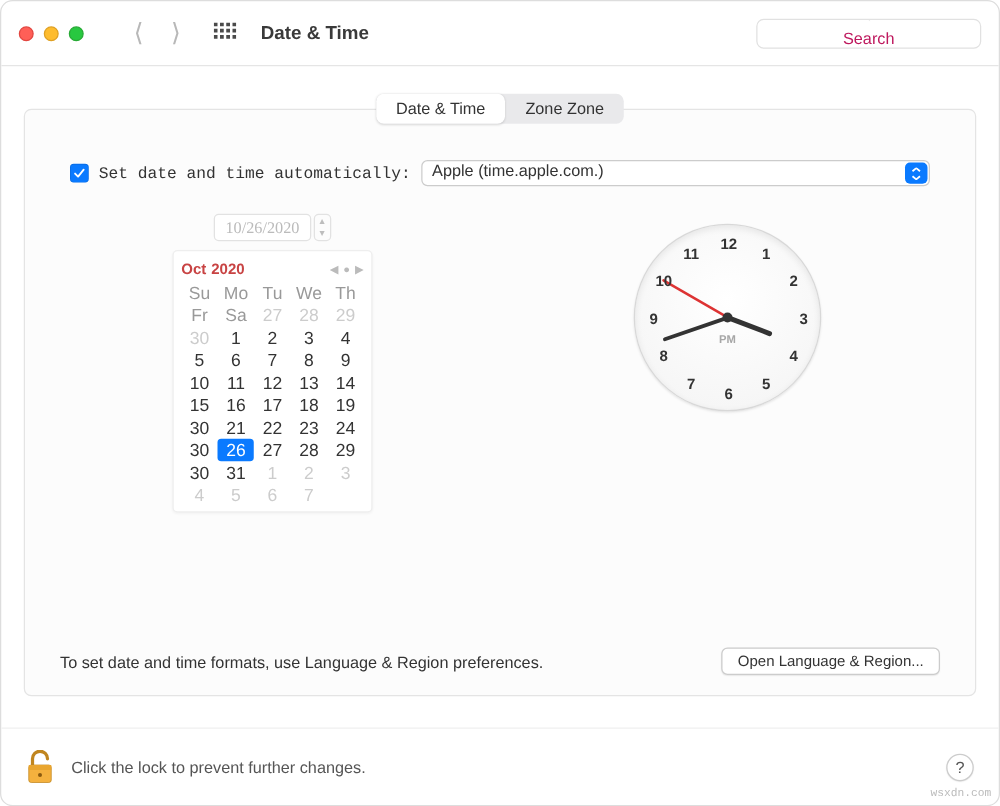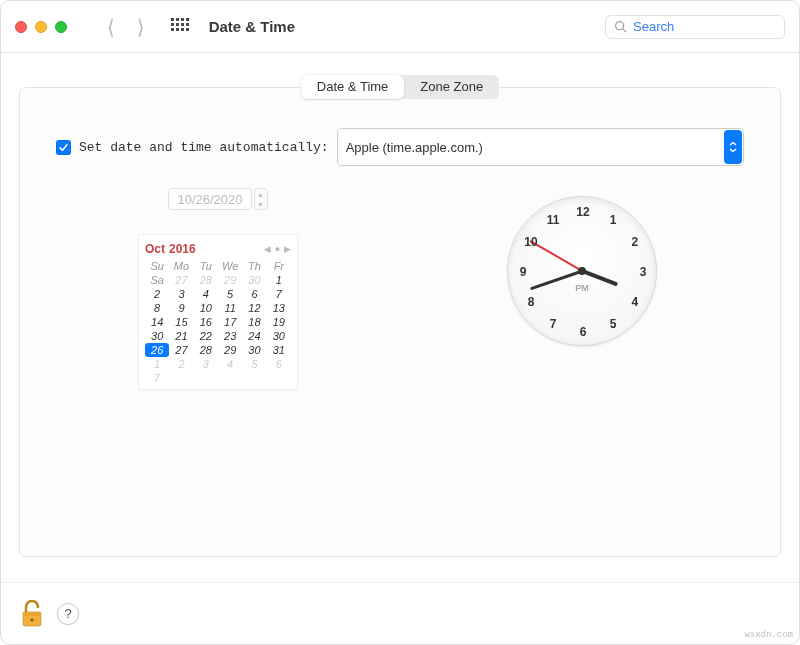--- a/index.html
+++ b/index.html
@@ -28,22 +28,23 @@
 .tl.green { background: #28c840; border: 0.5px solid #27aa35; }
 .nav-arrows { display: flex; gap: 22px; margin-left: 20px; }
 .nav-arrow { color: #b8b8b8; font-size: 20px; user-select: none; }
 .apps-icon { width: 18px; height: 18px; color: #4a4a4a; margin-left: 12px;}
 .title { font-size: 15px; font-weight: 600; color: #3a3a3a; margin-left: 6px; }
 .spacer { flex: 1; }
 .search {
   display: flex; align-items: center; gap: 6px;
   width: 180px; height: 24px;
   border: 1px solid #e1e1e1; border-radius: 6px;
-  padding: 0 8px; color: #3b82f6; font-size: 13px;
+  padding: 0 8px; color: #be185d; font-size: 13px;
   background: #fff;
+  flex-direction: column;
 }
 .content { position: absolute; top: 52px; bottom: 0; left: 0; right: 0; padding: 22px 18px 0 18px; }
 .tabs {
   display: flex; justify-content: center;
   margin-bottom: 0;
 }
 .segmented {
   display: flex; background: #e9e9eb; border-radius: 6px;
   height: 24px; position: relative; z-index: 2;
 }
@@ -62,55 +63,55 @@
 }
 .row-auto { display: flex; align-items: center; gap: 8px; padding: 0 8px 22px 8px; }
 .checkbox {
   width: 15px; height: 15px; border-radius: 3px; background: #0a7aff;
   display: inline-flex; align-items: center; justify-content: center;
   box-shadow: inset 0 0 0 0.5px rgba(0,0,0,0.15);
 }
 .checkbox svg { width: 11px; height: 11px; }
 .auto-label { font-size: 13px; font-family: Liberation Mono, monospace; }
 .combo {
-  flex: 1; height: 38px; border: 1px solid #ccc; border-radius: 5px;
-  background: #fff; display: flex; align-items: center; padding-left: 8px;
+  flex: 1; height: 21px; border: 1px solid #ccc; border-radius: 5px;
+  background: #fff; display: flex; align-items: flex-start; padding-left: 8px;
   position: relative; font-size: 13px;
 }
 .combo .combo-btn {
   position: absolute; right: 1px; top: 1px; bottom: 1px; width: 18px;
   background: #0a7aff; border-radius: 4px; display:flex; align-items:center; justify-content:center;
 }
 .two-col { display: flex; gap: 40px; padding: 0 8px; }
 .col { flex: 1; display: flex; flex-direction: column; align-items: center; }
 .stepper-box {
   display: flex; align-items: center; gap: 2px; color: #bbb;
 }
 .stepper-input {
   height: 22px; border: 1px solid #e2e2e2; border-radius: 4px;
   padding: 0 8px; background: #fff; color: #bbb; font-size: 13px;
-  display:flex; align-items:center;
+  display:flex; align-items:center;font-family:Liberation Serif, serif;
 }
 .stepper-arrows {
   width: 14px; height: 22px; border: 1px solid #e2e2e2; border-radius: 4px;
   display: flex; flex-direction: column;
 }
 .stepper-arrows div { flex:1; display:flex; align-items:center; justify-content:center; font-size:7px; color:#bdbdbd; }
 .calendar {
-  margin-top: 24px;
+  margin-top: 7px;
   width: 160px; background:#fff; border:1px solid #eee; border-radius:4px;
   padding: 6px 6px 4px 6px; box-shadow: 0 1px 2px rgba(0,0,0,0.04);
 }
 .cal-head { display:flex; align-items:center; justify-content:space-between; margin-bottom:2px; height:16px;}
 .cal-month {
   color:#c84343; font-weight:600; font-size:12px;
   display:flex; gap:4px;
 }
 .cal-nav { display:flex; gap:4px; align-items:center; color:#bbb; font-size:9px;}
-.cal-grid { display:grid; grid-template-columns: repeat(6, 1fr); text-align:center; font-size:11px;font-style:italic; }
+.cal-grid { display:grid; grid-template-columns: repeat(5, 1fr); text-align:center; font-size:14px; }
 .cal-dow { color:#999; padding:1px 0; }
 .cal-day { padding:1px 0; color:#333; }
 .cal-day.muted { color:#ccc; }
 .cal-day.sel { background:#0a7aff; color:#fff; border-radius:3px; }
 .clock {
   margin-top: 8px;
   width: 150px; height:150px; border-radius:50%;
   background: radial-gradient(circle at 50% 40%, #fff, #f3f3f3);
   border: 1px solid #d8d8d8;
   box-shadow: inset 0 2px 6px rgba(0,0,0,0.08), 0 1px 2px rgba(0,0,0,0.1);
@@ -224,21 +225,21 @@
             <div class="stepper-input">10/26/2020</div>
             <div class="stepper-arrows">
                 <div>▲</div>
                 <div>▼</div>
               </div>
           </div>
           <div class="calendar">
             <div class="cal-head">
               <span class="cal-month">
                 <span>Oct</span>
-                  <span>2016</span>
+                  <span>2020</span>
               </span>
               <span class="cal-nav">
                 <span>◀</span>
                 <span>●</span>
                 <span>▶</span>
               </span>
             </div>
             <div class="cal-grid" id="cal-grid">
                 <div class="cal-dow">Su</div>
                 <div class="cal-dow">Mo</div>
@@ -309,28 +310,33 @@
               <div class="num" style="left: 75px; top: 135px;">6</div>
               <div class="num" style="left: 45px; top: 126.962px;">7</div>
               <div class="num" style="left: 23.0385px; top: 105px;">8</div>
               <div class="num" style="left: 15px; top: 75px;">9</div>
               <div class="num" style="left: 23.0385px; top: 45px;">10</div>
               <div class="num" style="left: 45px; top: 23.0385px;">11</div>
             </div>
         </div>
       </div>
 
+      <div class="bottom-row">
+        <span class="hint">To set date and time formats, use Language &amp; Region preferences.</span>
+        <div class="push-btn">Open Language &amp; Region...</div>
+      </div>
     </div>
 
     <div class="footer">
       <span class="lock-icon">
         <svg viewBox="0 0 22 28">
           <path d="M5 12 V7 a6 6 0 0 1 12 0" fill="none" stroke="#c0851e" stroke-width="2.6" stroke-linecap="round"></path>
           <rect x="2" y="12" width="18" height="14" rx="2" fill="#f4b13e" stroke="#c0851e" stroke-width="0.6"></rect>
           <rect x="2" y="12" width="18" height="4" fill="#e9a52e"></rect>
           <circle cx="11" cy="20" r="1.6" fill="#8a5a10"></circle>
         </svg>
       </span>
+      <span class="footer-text">Click the lock to prevent further changes.</span>
       <div class="help-btn">?</div>
     </div>
   </div>
   <div class="watermark">wsxdn.com</div>
 </div>
 
 </body></html>

